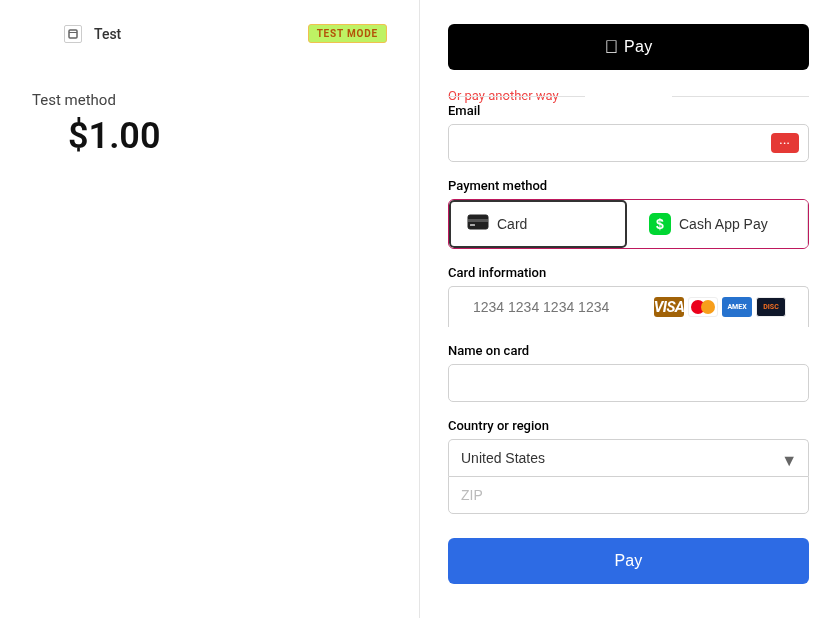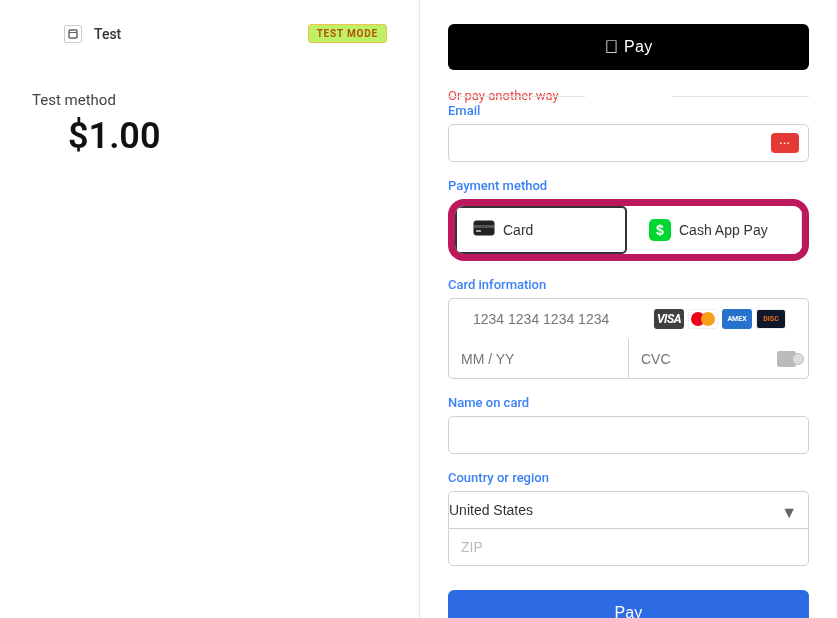--- a/index.html
+++ b/index.html
@@ -122,21 +122,21 @@
       width: 38%;
       height: 1px;
       background: #e0e0e0;
     }
     .or-separator::before { left: 0; }
     .or-separator::after { right: 0; }
 
     
     .field-label {
       font-size: 13px;
-      color: #3b82f6;
+      color: #000000;
       margin-bottom: 6px;
       font-weight: 500;
     }
     .field-group {
       margin-bottom: 16px;
     }
     .input-field {
       width: 100%;
       border: 1px solid #d1d1d1;
       border-radius: 5px;
@@ -172,22 +172,22 @@
       letter-spacing: 1px;
     }
 
     
     .payment-method-section {
       margin-bottom: 16px;
     }
     .payment-tabs {
       display: flex;
       gap: 6px;
-      border: 7px solid #be185d;
-      border-radius: 16px;
+      border: 1px solid #be185d;
+      border-radius: 6px;
       overflow: hidden;
     }
     .payment-tab {
       flex: 1;
       padding: 12px 16px;
       cursor: pointer;
       background: #fff;
       display: flex;
       align-items: center;
       gap: 8px;
@@ -252,24 +252,24 @@
       height: 20px;
       width: 30px;
       border-radius: 3px;
       display: flex;
       align-items: center;
       justify-content: center;
       font-size: 8px;
       font-weight: 700;
     }
     .card-icon-visa {
-      background: #404040;
+      background: #a16207;
       color: #fff;
       font-style: italic;
-      font-size: 12px;
+      font-size: 15px;
       letter-spacing: -0.5px;
     }
     .card-icon-mc {
       background: #fff;
       border: 1px solid #eee;
       position: relative;
       overflow: hidden;
     }
     .mc-circle-left {
       position: absolute;
@@ -354,21 +354,21 @@
     
     .country-select-wrapper {
       position: relative;
     }
     .country-select {
       width: 100%;
       appearance: none;
       border: 1px solid #d1d1d1;
       border-bottom: none;
       border-radius: 5px 5px 0 0;
-      padding: 10px 0;
+      padding: 10px 12px;
       font-size: 14px;
       color: #333;
       outline: none;
       background: #fff;
       cursor: pointer;
     }
     .country-chevron {
       position: absolute;
       right: 12px;
       top: 12px;
@@ -474,29 +474,20 @@
       <div class="card-icons">
         <div class="card-icon card-icon-visa">VISA</div>
         <div class="card-icon card-icon-mc">
           <div class="mc-circle-left"></div>
           <div class="mc-circle-right"></div>
         </div>
         <div class="card-icon card-icon-amex">AMEX</div>
         <div class="card-icon card-icon-discover">DISC</div>
       </div>
     </div>
-    <div class="card-expiry-cvc-row">
-      <div class="card-expiry">
-        <input type="text" placeholder="MM / YY" style="">
-      </div>
-      <div class="card-cvc">
-        <input type="text" placeholder="CVC" style="">
-        <div class="cvc-chip-icon"></div>
-      </div>
-    </div>
   </div>
 
   
   <div class="field-group">
     <div class="field-label">Name on card</div>
     <input class="input-field" type="text" placeholder="" style="">
   </div>
 
   
   <div class="field-group">

